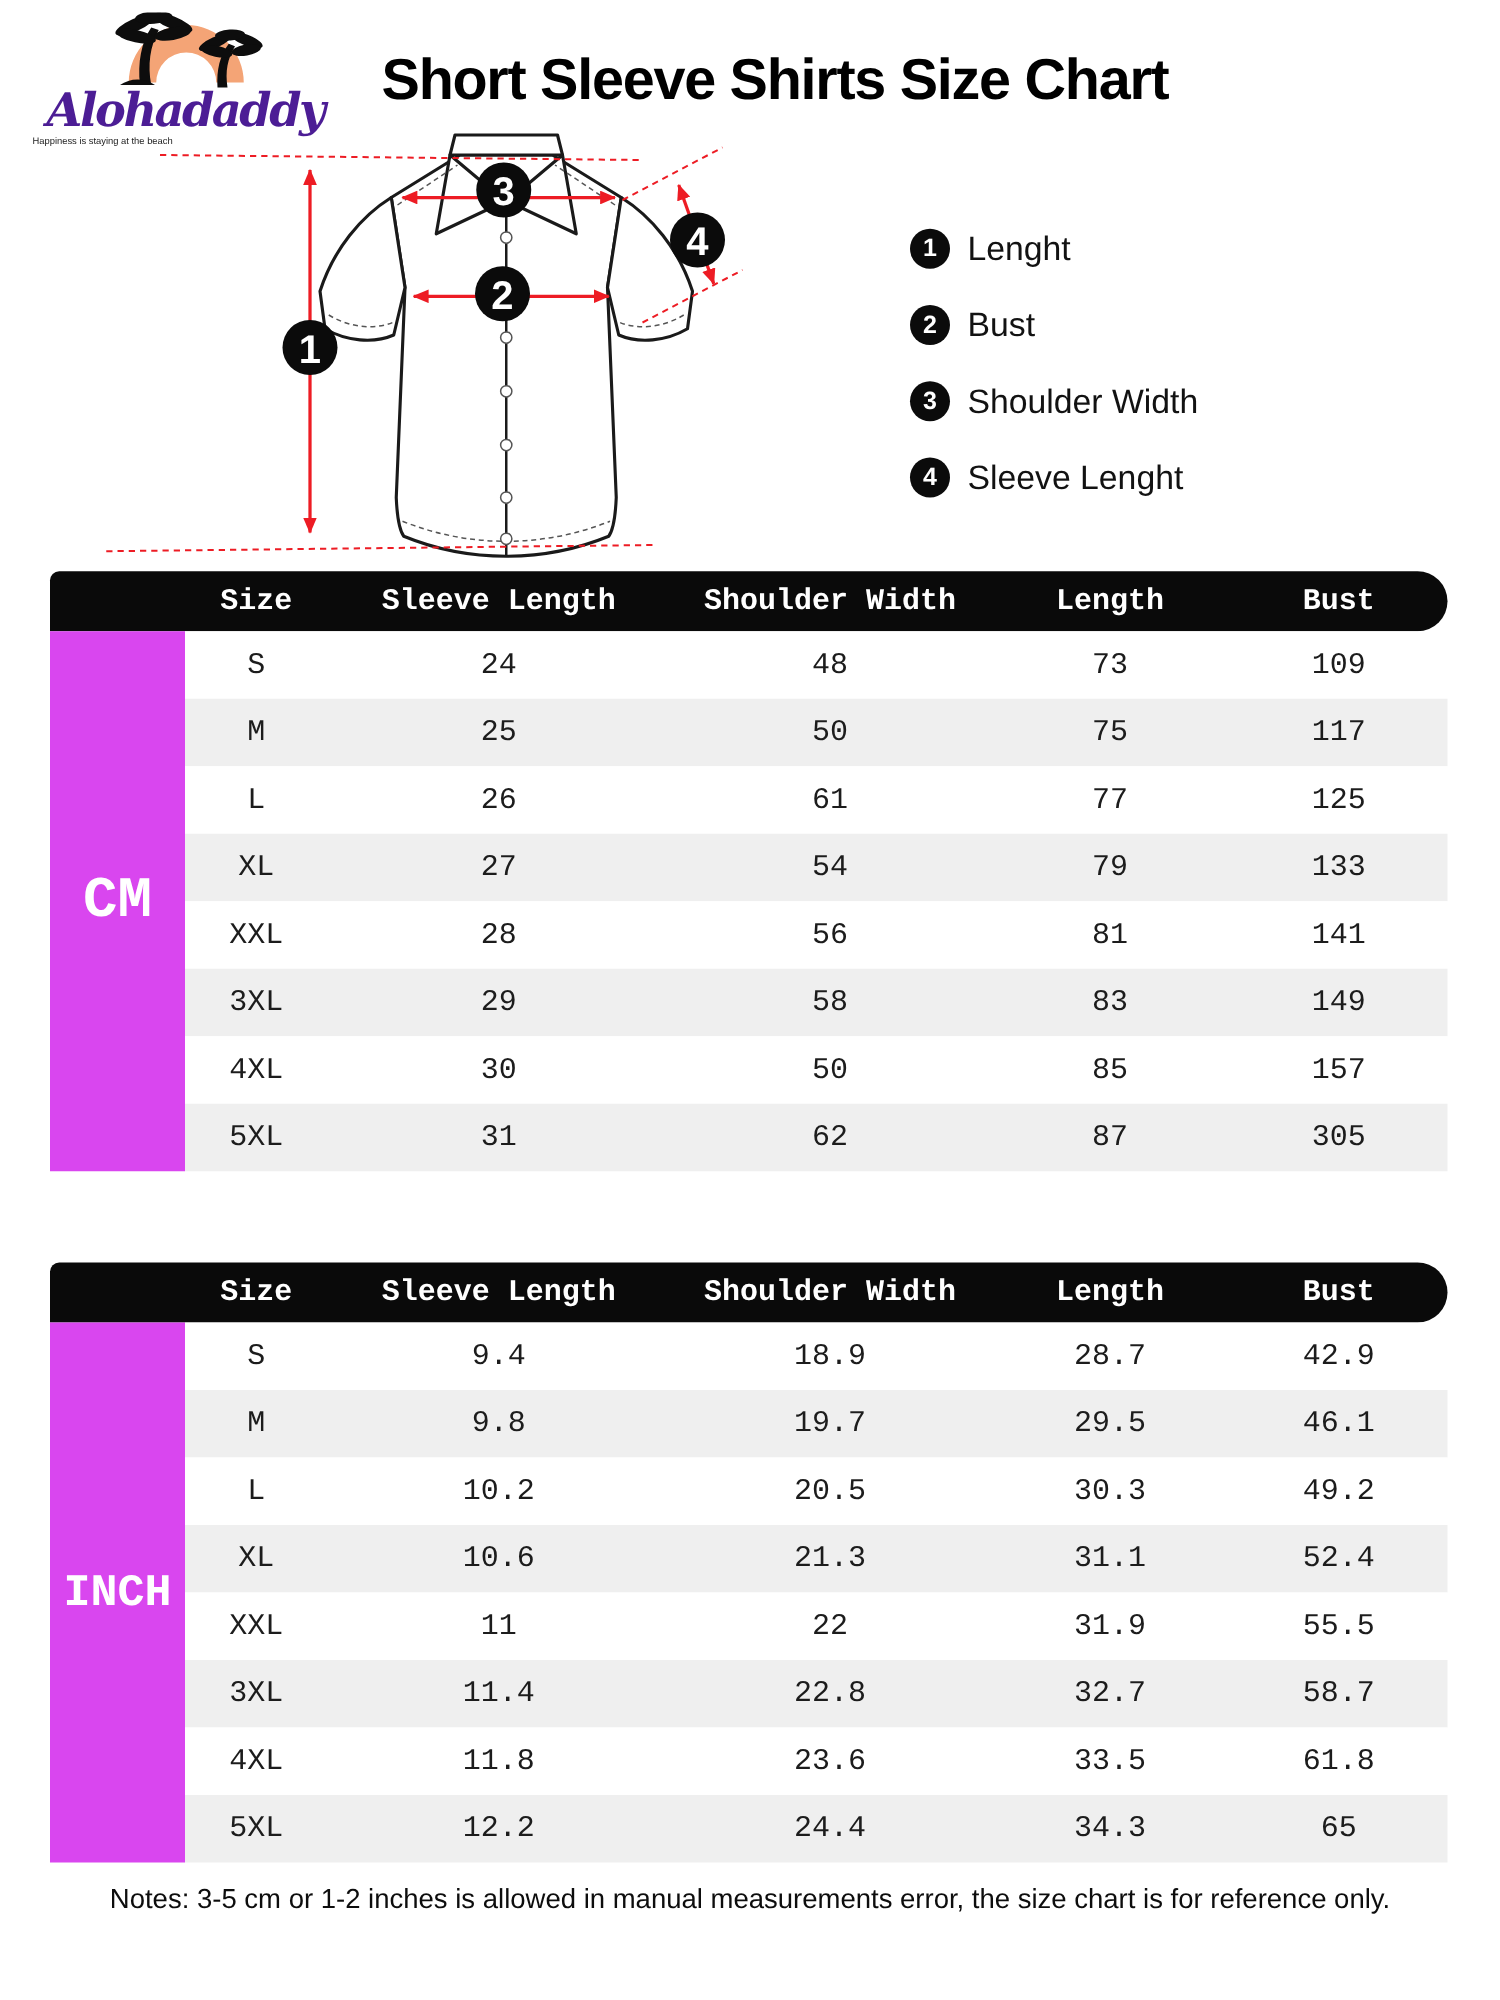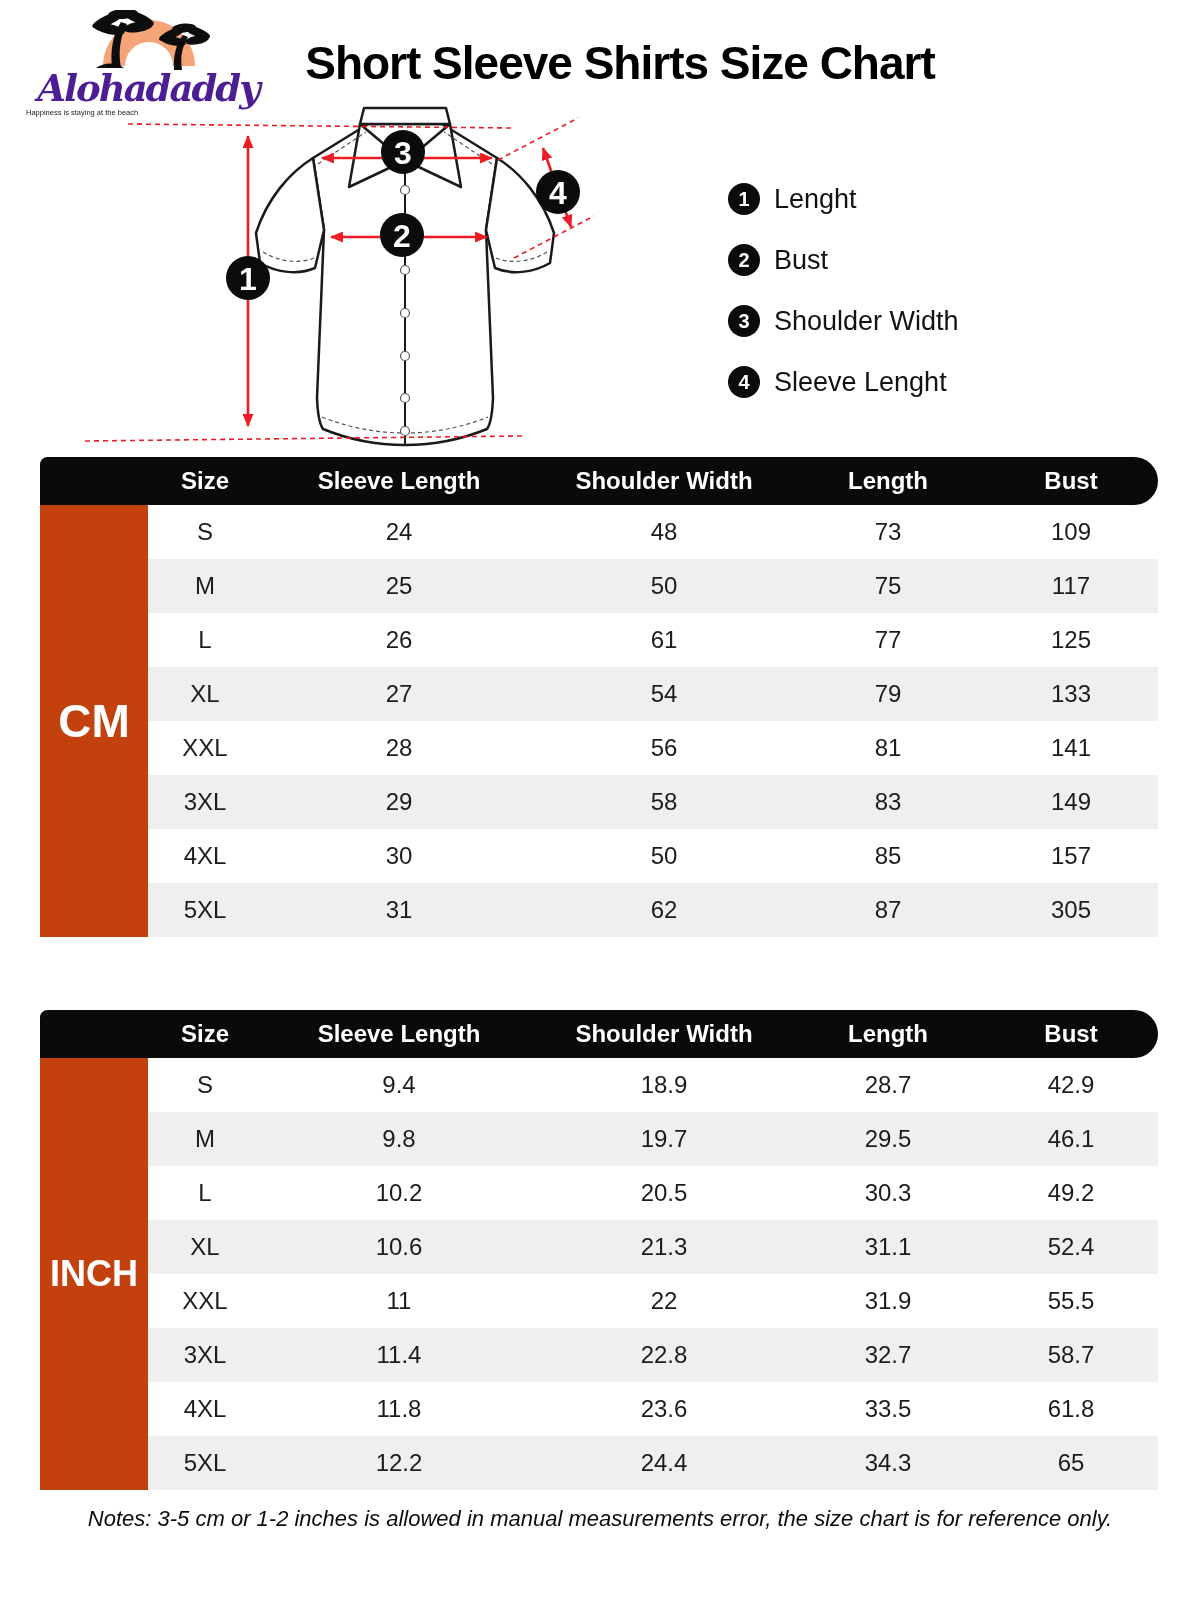--- a/index.html
+++ b/index.html
@@ -22,42 +22,42 @@
   .diagram-svg { position:absolute; left:0; top:100px; }
 
   .legend { position:absolute; left:728px; top:182px; display:flex; flex-direction:column; gap:27px; }
   .legend-item { display:flex; align-items:center; gap:14px; height:34px; }
   .legend-badge { width:32px; height:32px; border-radius:50%; background:#0b0b0b; color:#fff;
                   display:flex; align-items:center; justify-content:center;
                   font-size:20px; font-weight:bold; flex:0 0 auto; }
   .legend-label { font-size:27px; color:#121212; }
 
   
-  .size-table { position:absolute; left:40px; width:1118px; }
+  .size-table { position:absolute; left:40px; width:1118px;font-family:Liberation Mono, monospace; }
   .cm-table   { top:457px; }
   .inch-table { top:1010px; }
 
   .t-header { display:grid; grid-template-columns:108px 114px 274px 256px 192px 174px;
               background:#0a0a0a; border-radius:8px 26px 26px 0; height:48px; align-items:center; }
   .t-h-cell { color:#fff; font-weight:bold; font-size:24px; text-align:center; }
 
   .t-body { display:flex; }
-  .t-sidebar { width:108px; background:#c2410c; color:#fff; font-weight:bold;
+  .t-sidebar { width:108px; background:#d946ef; color:#fff; font-weight:bold;
                display:flex; align-items:center; justify-content:center; letter-spacing:0; }
   .cm-table .t-sidebar { font-size:46px; }
   .inch-table .t-sidebar { font-size:36px; }
   .t-rows { flex:1; }
   .t-row { display:grid; grid-template-columns:114px 274px 256px 192px 174px; height:54px;
            align-items:center; background:#ffffff; }
   .t-row.alt { background:#efefef; }
   .t-cell { text-align:center; font-size:24px; color:#1c1c1c; }
 
   
   .notes { position:absolute; left:0; top:1506px; width:1200px; text-align:center;
-           font-size:22px; color:#0d0d0d;font-style:italic; }
+           font-size:22px; color:#0d0d0d; }
 </style>
 </head>
 <body>
 
 <div class="page">
 
   <div class="logo">
     <div class="logo-art">
       <svg width="244" height="66" viewBox="0 0 244 66">
 

